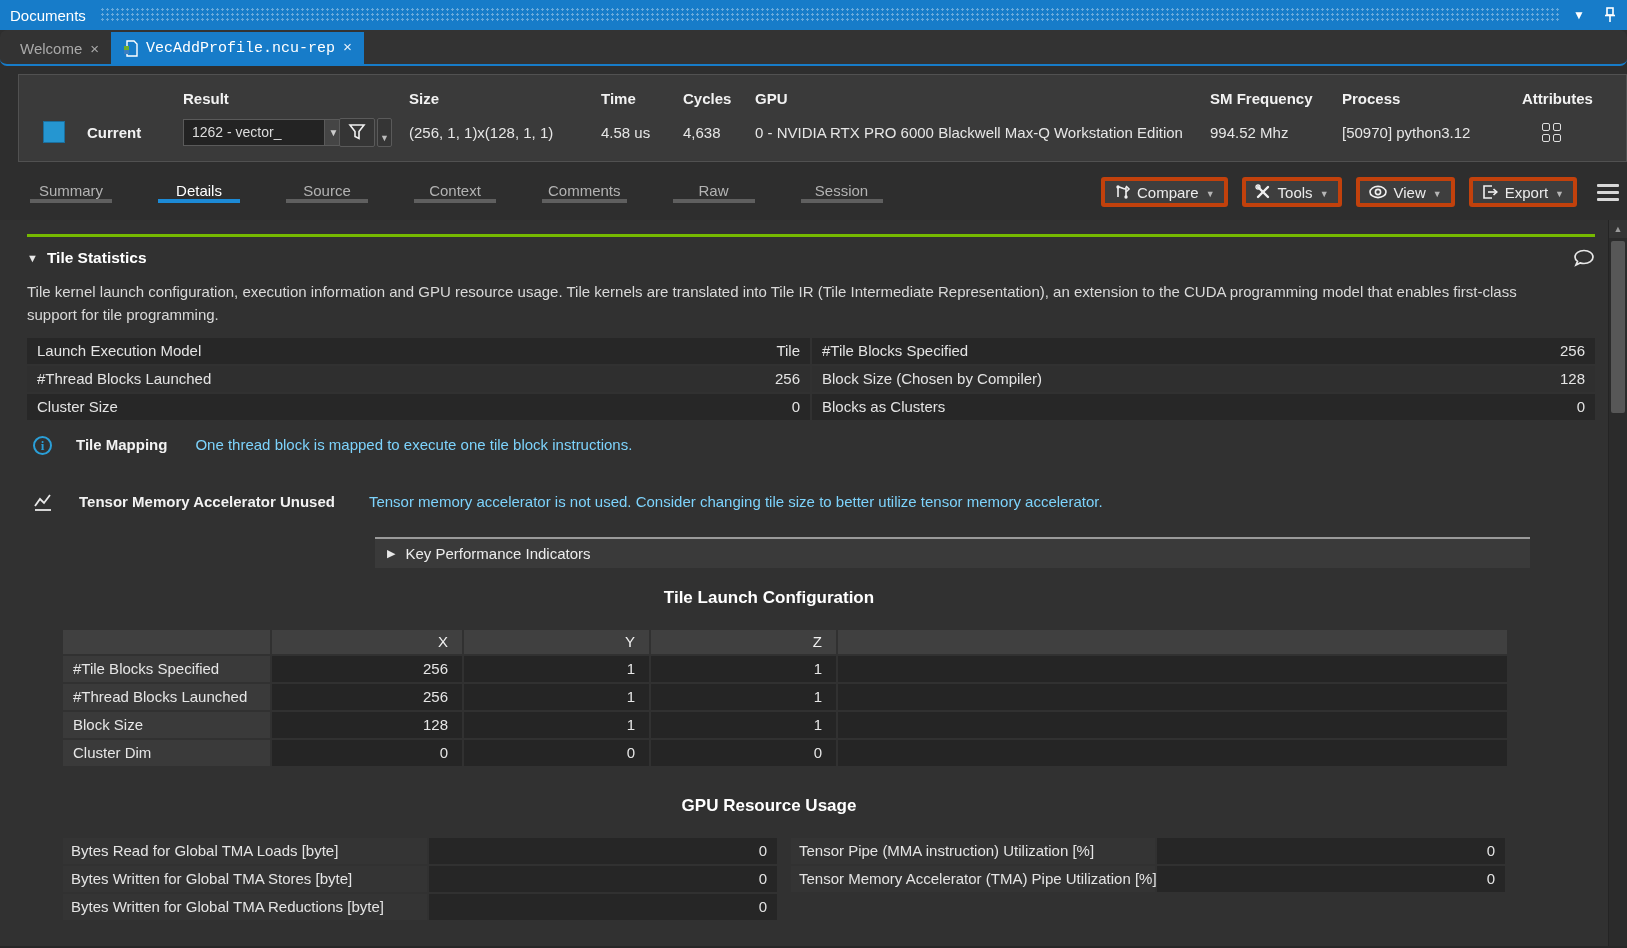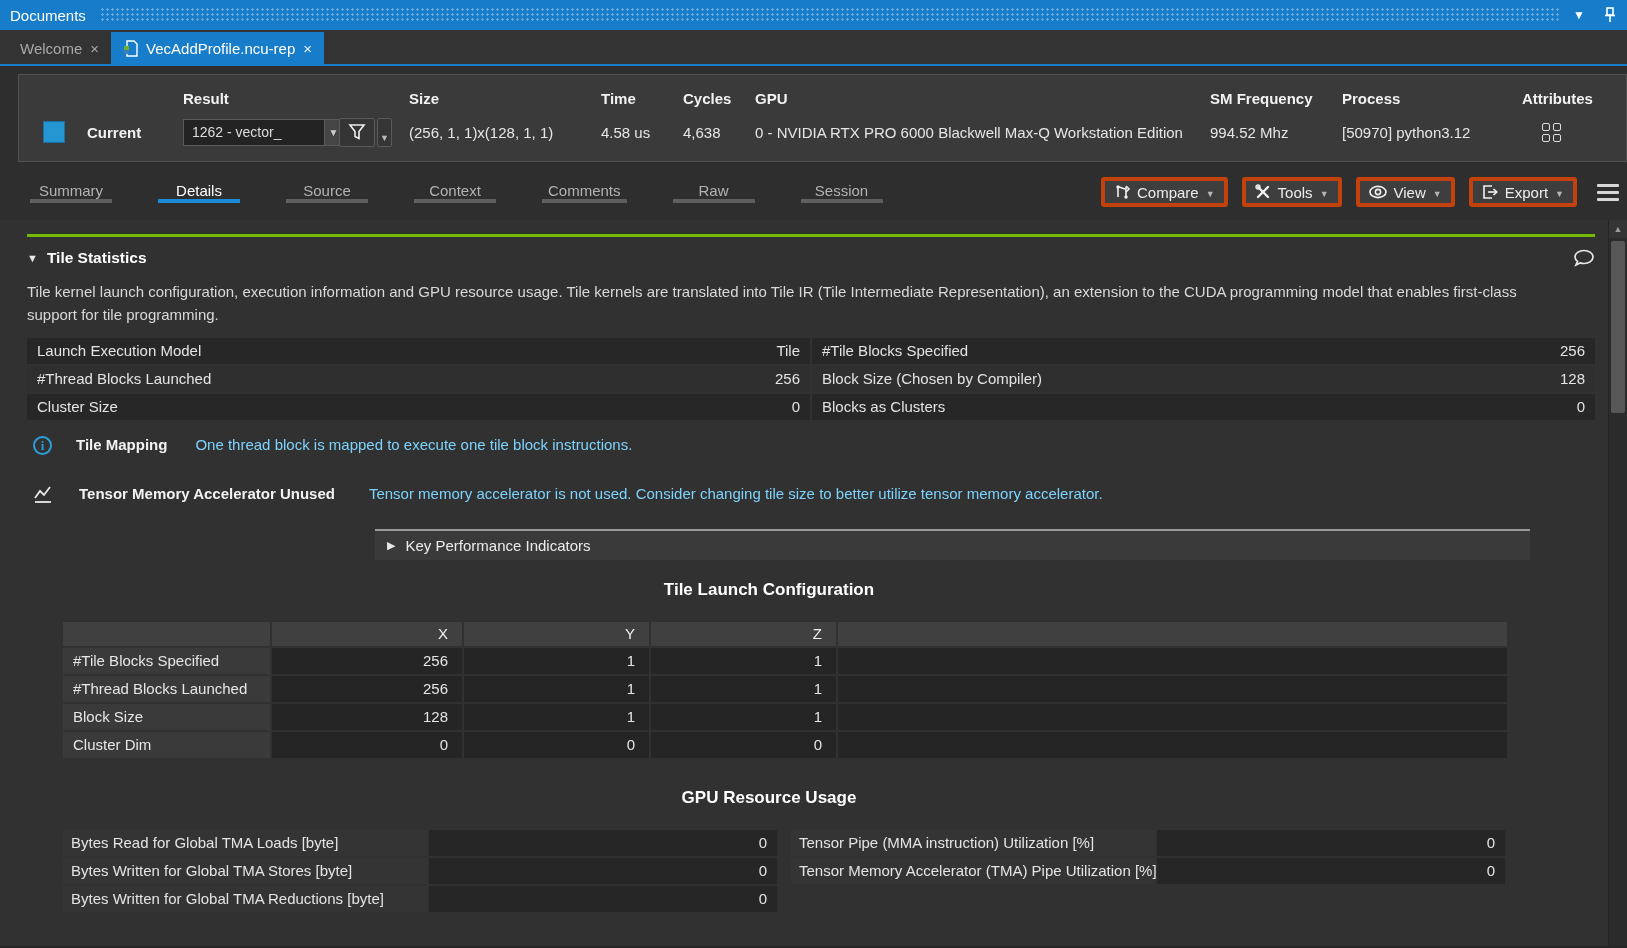--- a/index.html
+++ b/index.html
@@ -17,28 +17,28 @@
   .title-dots {
     flex:1; height:16px; margin:0 14px;
     background-image:radial-gradient(rgba(255,255,255,.35) 1px, transparent 1.4px);
     background-size:5px 5px;
   }
   .titlebar-icons { display:flex; align-items:center; gap:18px; color:#fff; }
   .tb-chevron { font-size:12px; line-height:1; cursor:default; }
   
   .tabstrip {
     height:36px; background:#333333; display:flex; align-items:flex-end;
-    border-bottom:2px solid #177cc9; padding-left:8px;
+    border-bottom:2px solid #177cc9; padding-left:8px;border-radius:7px;
   }
   .doc-tab {
     height:32px; display:flex; align-items:center; gap:8px;
     padding:0 12px; font-size:15px; color:#a9a9a9; cursor:default;
   }
   .doc-tab .close { font-size:15px; color:#a9a9a9; }
-  .doc-tab.active { background:#177cc9; color:#fff; }
+  .doc-tab.active { background:#177cc9; color:#fff;font-family:Liberation Mono, monospace; }
   .doc-tab.active .close { color:#e8f2fb; }
   
   .result-panel {
     margin:8px 0 0 18px; background:#3a3a3a; border:1px solid #515151;
     height:88px; padding:6px 12px 8px 12px;
     display:grid;
     grid-template-columns:148px 152px 66px 188px 78px 68px 1fr 128px 176px 92px;
     grid-template-rows:30px 1fr; column-gap:4px; align-items:center;
   }
   .hdr-label { font-weight:bold; font-size:15px; color:#f2f2f2; white-space:nowrap; align-self:end; padding-bottom:4px; }
@@ -106,21 +106,21 @@
   .srow:nth-child(even) .half { background:#2f2f2f; }
   
   .inforow { display:flex; align-items:flex-start; margin-top:16px; padding-left:6px; }
   .info-icon {
     width:19px; height:19px; border-radius:50%; border:2px solid #2a9fd8;
     color:#2a9fd8; font-weight:bold; font-size:13px; font-family:"Liberation Serif", serif;
     display:flex; align-items:center; justify-content:center; flex:0 0 auto;
   }
   .inforow .rtitle { font-weight:bold; font-size:15px; color:#f2f2f2; margin-left:24px; white-space:nowrap; }
   .inforow .rtext { font-size:15px; color:#7dd3fc; margin-left:28px; }
-  .inforow.tma { margin-top:30px; }
+  .inforow.tma { margin-top:38px; }
   .inforow.tma .rtext { margin-left:34px; }
   .chart-ic { flex:0 0 auto; }
   
   .kpi-bar {
     margin:24px 65px 0 348px; border-top:2px solid #9a9a9a; background:#3a3a3a;
     height:31px; display:flex; align-items:center; padding-left:12px; gap:10px;
   }
   .kpi-caret { font-size:11px; color:#e8e8e8; }
   .kpi-label { font-size:15px; color:#ececec; }
   .center-heading { text-align:center; font-weight:bold; font-size:17px; color:#fff; margin:20px 120px 0 36px; }

